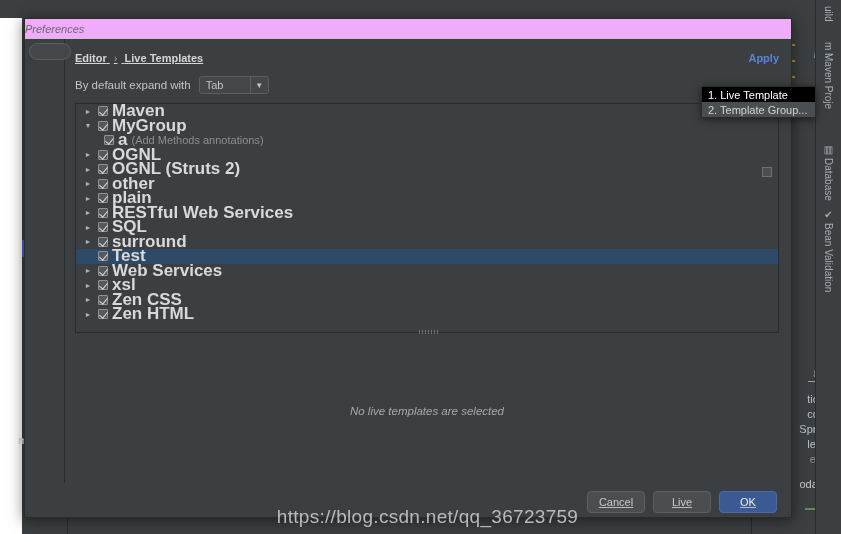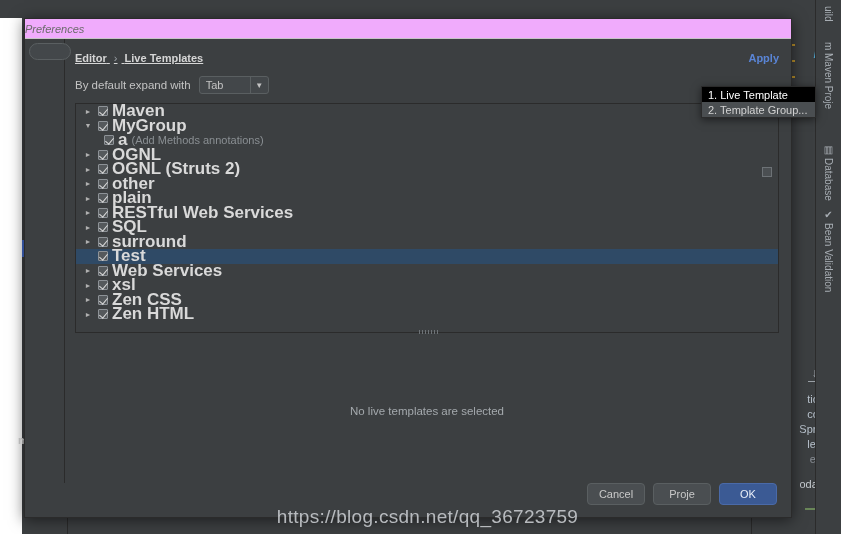--- a/index.html
+++ b/index.html
@@ -157,26 +157,27 @@
   #splitter-grip{
     position:absolute; left:50%; transform:translateX(-50%); top:290px;
     width:26px; height:5px; display:flex; gap:2px; align-items:center; justify-content:center;
     cursor:row-resize;
   }
   #splitter-grip span{ width:1px;height:4px;background:#6d7276; display:block;}
 
   #detail-panel{
     flex:1; margin:6px 12px 0 10px; display:flex; align-items:center; justify-content:center;
     min-height:0;
+    font-style:italic;
   }
   #empty-state-text{ color:#a4a9ad; font-size:11.5px; }
 
   #dialog-footer{
-    height:34px; flex:0 0 auto; display:flex; align-items:flex-start; justify-content:flex-end;
-    gap:8px; padding:0 14px 4px 0; position:relative;
+    height:34px; flex:0 0 auto; display:flex; align-items:flex-end; justify-content:flex-end;
+    gap:8px; padding:0 14px 4px 0; position:relative;text-decoration:underline;
   }
   .dlg-button{
     min-width:58px; height:22px; border-radius:4px; border:1px solid #5a5f61;
     background:#4a4e51; color:#c9c9c9; font-size:11px; cursor:pointer;
     display:flex;align-items:center;justify-content:center; padding:0 10px;
   }
   .dlg-button.primary{ background:#3b5a94; border-color:#4a6aa8; color:#e8eef8; }
 
   #watermark{
     position:absolute; left:14px; right:0; bottom:6px; text-align:center;
@@ -365,21 +366,21 @@
 
       <div id="detail-panel">
         <span id="empty-state-text">No live templates are selected</span>
       </div>
 
     </div>
   </div>
 
   <div id="dialog-footer">
     <div class="dlg-button">Cancel</div>
-    <div class="dlg-button">Proje</div>
+    <div class="dlg-button">Live</div>
     <div class="dlg-button primary">OK</div>
   </div>
 </div>
 
 <div id="add-menu">
   <div class="menu-item active">1. Live Template</div>
   <div class="menu-item">2. Template Group...</div>
 </div>
 
 <div id="watermark">https://blog.csdn.net/qq_36723759</div>

